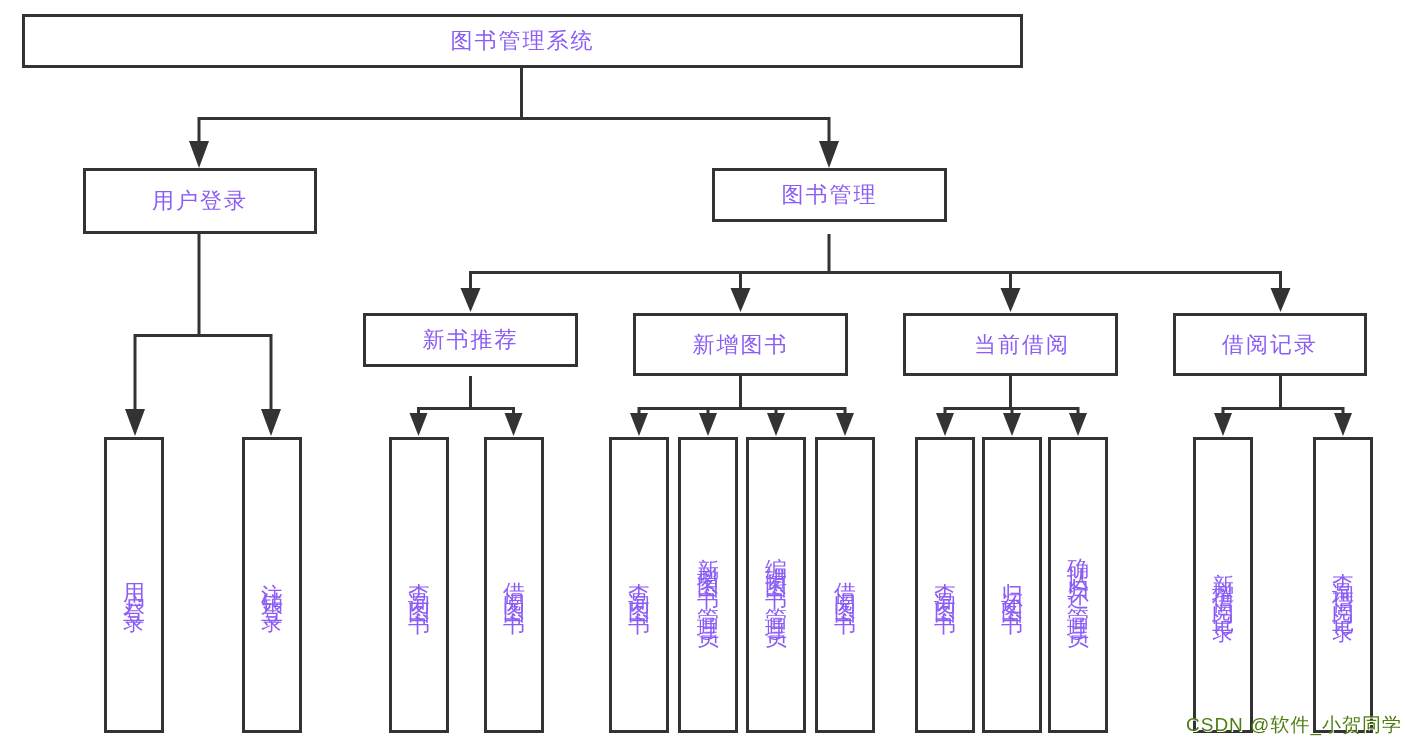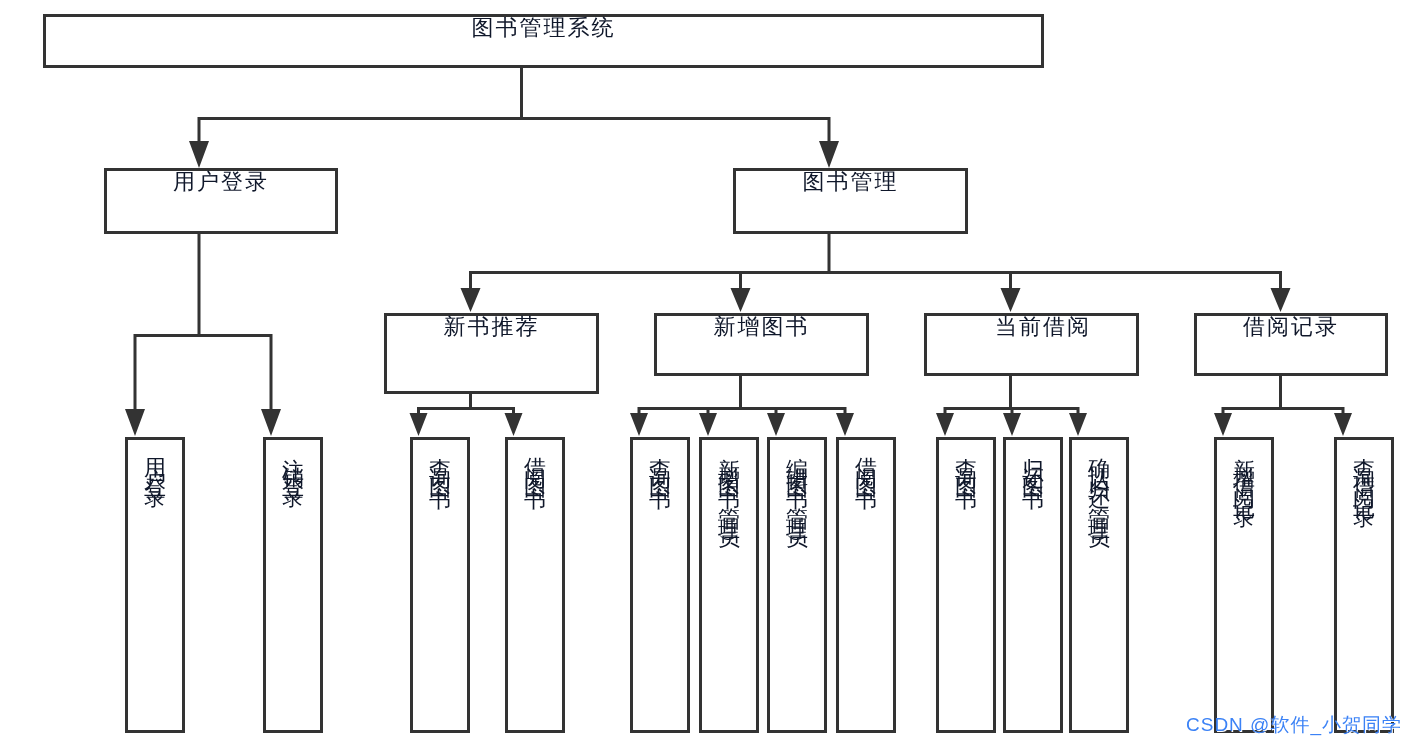--- a/index.html
+++ b/index.html
@@ -16,44 +16,44 @@
     left: 0; top: 0;
     width: 1405px; height: 747px;
     pointer-events: none;
   }
   .box {
     position: absolute;
     box-sizing: border-box;
     border: 3px solid #333333;
     background: #ffffff;
     display: flex;
+    align-items: center;
     justify-content: center;
-    color: #0f172a;
+    color: #8b5cf6;
     font-size: 22px;
     letter-spacing: 2px;
     line-height: 1;
     z-index: 2;
-    margin-left: 21px;
   }
   .leaf { width: 60px; top: 437px; height: 296px; }
   .leaf .vtext {
     writing-mode: vertical-rl;
     text-orientation: mixed;
     letter-spacing: 10px;
     font-size: 22px;
     white-space: nowrap;
     line-height: 1;
   }
   .watermark {
     position: absolute;
     left: 1186px;
     top: 712px;
     font-size: 19px;
     letter-spacing: 1px;
-    color: #3b82f6;
+    color: #4d7c0f;
     text-shadow: 1px 1px 0 #ffffff;
     z-index: 3;
     white-space: nowrap;
   }
 </style>
 </head>
 <body>
 
 <div class="canvas">
 
@@ -81,25 +81,25 @@
     <path d="M1214 413 H1232 L1223 436 Z M1334 413 H1352 L1343 436 Z" fill="#333333"></path>
   </svg>
 
   <div class="box" style="left:22px; top:14px; width:1001px; height:54px;">
     <span>图书管理系统</span>
   </div>
 
   <div class="box" style="left:83px; top:168px; width:234px; height:66px;">
     <span>用户登录</span>
   </div>
-  <div class="box" style="left:712px; top:168px; width:235px; height:66px;">
+  <div class="box" style="left:712px; top:168px; width:235px; height:54px;">
     <span>图书管理</span>
   </div>
 
-  <div class="box" style="left:363px; top:313px; width:215px; height:81px;">
+  <div class="box" style="left:363px; top:313px; width:215px; height:54px;">
     <span>新书推荐</span>
   </div>
   <div class="box" style="left:633px; top:313px; width:215px; height:63px;">
     <span>新增图书</span>
   </div>
   <div class="box" style="left:903px; top:313px; width:215px; height:63px;padding-left:23px;">
     <span>当前借阅</span>
   </div>
   <div class="box" style="left:1173px; top:313px; width:194px; height:63px;">
     <span>借阅记录</span>

